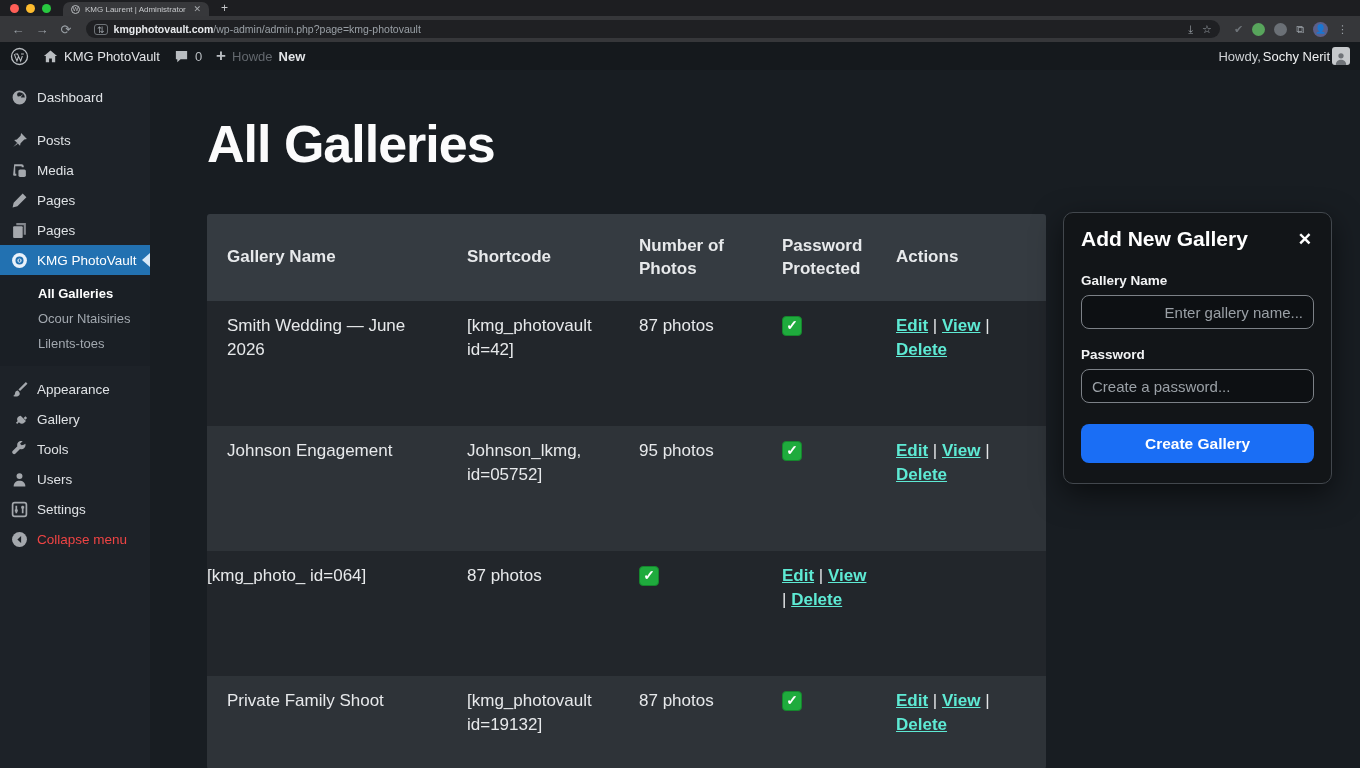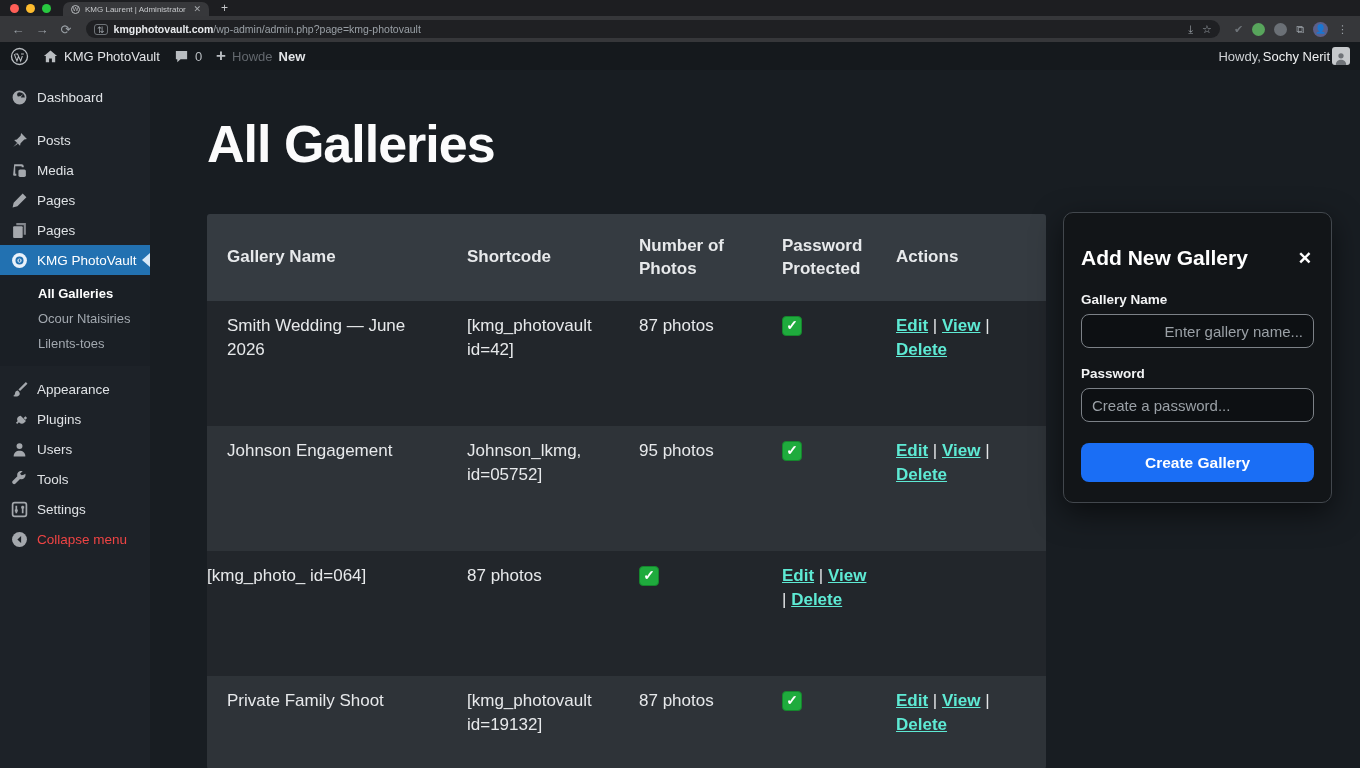--- a/index.html
+++ b/index.html
@@ -85,21 +85,21 @@
   .check { width:20px; height:20px; margin-top:2px; background:#1fab3d; border:1px solid #15862d;
     border-radius:4px; color:#fff; display:flex; align-items:center; justify-content:center;
     font-size:14px; font-weight:bold; }
   .actions a { color:#5eead4; font-weight:bold; text-decoration:underline; cursor:pointer; }
   .actions .sep { color:#e4e6e8; font-weight:normal; }
 
   
   .modal { position:absolute; top:212px; left:1063px; width:269px; background:#121518;
     border:1px solid #42474d; border-radius:10px; padding:14px 17px 20px;
     box-shadow:0 10px 30px rgba(0,0,0,.55); }
-  .modal-head { display:flex; justify-content:space-between; align-items:flex-start; margin-bottom:21px;margin-top:19px; }
+  .modal-head { display:flex; justify-content:space-between; align-items:flex-start; margin-bottom:21px; }
   .modal-title { font-size:21px; font-weight:800; color:#fff; }
   .modal-close { font-size:17px; font-weight:bold; color:#fff; cursor:pointer; padding:2px 2px; }
   .field-label { font-size:13.5px; font-weight:bold; color:#f2f3f4; margin-bottom:7px; }
   .field-input { width:100%; height:34px; background:#0d1013; border:1px solid #7c8187;
     border-radius:8px; color:#cfd3d8; padding:0 10px; font-size:15px;
     font-family:"Liberation Sans", sans-serif; }
   .field-input::placeholder { color:#9aa0a6; }
   .mb-gap1 { margin-bottom:18px;text-align:right; } .mb-gap2 { margin-bottom:21px; }
   .create-btn { width:100%; height:39px; background:#1a6ef5; border:none; border-radius:8px;
     color:#fff; font-weight:bold; font-size:15.5px; cursor:pointer;
@@ -238,34 +238,34 @@
     <div class="menu-item">
       <svg viewBox="0 0 16 16" fill="currentColor">
           <path d="M14 1 L7 8 l1.5 1.5 L15.5 2.5 Z M6.5 9 c-1.5 0-2.5 1-2.7 2.5 C3.6 13 3 13.7 2 14 c1.8 1 4.5 1 5.7-.5 c.8-1 .8-2.5-.2-3.5 Z"></path>
         </svg>
       <span>Appearance</span>
     </div>
     <div class="menu-item">
       <svg viewBox="0 0 16 16" fill="currentColor">
           <path d="M10.5 1.5 v3 h3 v-3 Z M6 5 h9 v2.5 a4.5 4.5 0 0 1-4.5 4.5 h-0.5 v3 h-2 v-3 H7 A4.5 4.5 0 0 1 6 5 Z" transform="rotate(45 8 8) scale(.78) translate(2 1)"></path>
         </svg>
-      <span>Plugins</span>
+      <span>Gallery</span>
+    </div>
+    <div class="menu-item">
+      <svg viewBox="0 0 16 16" fill="currentColor">
+          <path d="M13.5 2.5 a4 4 0 0 1-5 5 L4 12 a1.8 1.8 0 0 1-2.5-2.5 L6 5 a4 4 0 0 1 5-5 L8.5 2.5 L10 4 L12 3.5 Z"></path>
+        </svg>
+      <span>Tools</span>
     </div>
     <div class="menu-item">
       <svg viewBox="0 0 16 16" fill="currentColor">
           <circle cx="8" cy="4.8" r="2.8"></circle>
           <path d="M2.5 14.5 c0-3.4 2.4-5.3 5.5-5.3 s5.5 1.9 5.5 5.3 Z"></path>
         </svg>
       <span>Users</span>
-    </div>
-    <div class="menu-item">
-      <svg viewBox="0 0 16 16" fill="currentColor">
-          <path d="M13.5 2.5 a4 4 0 0 1-5 5 L4 12 a1.8 1.8 0 0 1-2.5-2.5 L6 5 a4 4 0 0 1 5-5 L8.5 2.5 L10 4 L12 3.5 Z"></path>
-        </svg>
-      <span>Tools</span>
     </div>
     <div class="menu-item">
       <svg viewBox="0 0 16 16" fill="currentColor">
           <rect x="1.5" y="1.5" width="13" height="13" rx="2" fill="none" stroke="currentColor" stroke-width="1.6"></rect>
           <path d="M5 4.5 v7 M11 4.5 v7" stroke="currentColor" stroke-width="1.6"></path>
           <rect x="3.6" y="8" width="2.8" height="2"></rect>
           <rect x="9.6" y="5" width="2.8" height="2"></rect>
         </svg>
       <span>Settings</span>
     </div>

